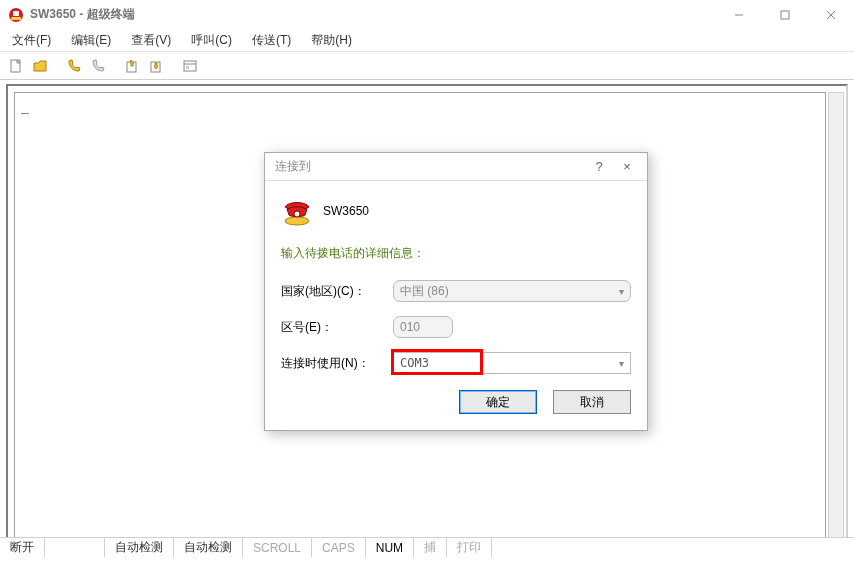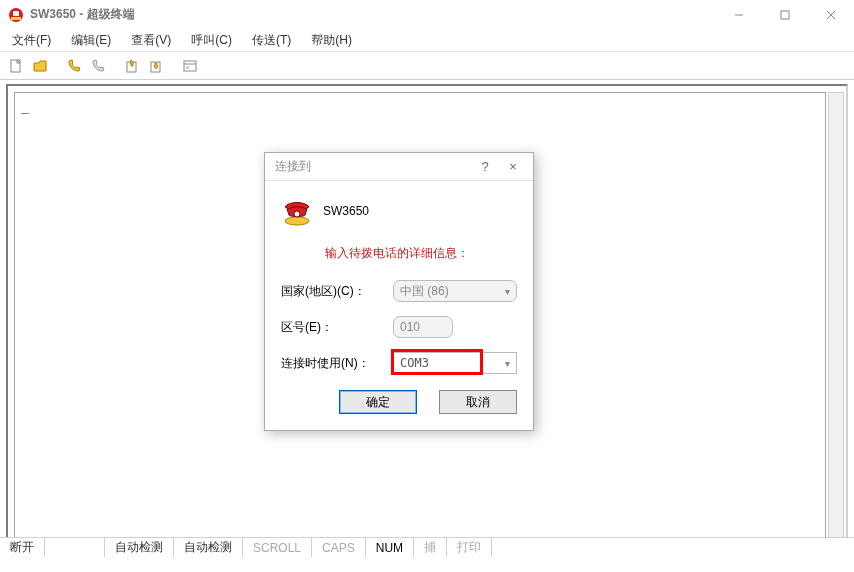--- a/index.html
+++ b/index.html
@@ -28,38 +28,38 @@
   .cursor { font-family: monospace; font-size: 13px; color: #000; }
 
   
   .statusbar { position: absolute; left: 0; right: 0; bottom: 15px; height: 20px; border-top: 1px solid #d0d0d0; display: flex; align-items: center; font-size: 12px; background: #fff; }
   .statusbar .cell { padding: 0 10px; height: 100%; display: flex; align-items: center; border-right: 1px solid #d0d0d0; color: #333; }
   .statusbar .cell.dim { color: #aaa; }
   .statusbar .cell.first { border-left: none; }
   .statusbar .spacer-small { width: 60px; border-right: 1px solid #d0d0d0; height: 100%; }
 
   
-  .dialog { position: absolute; left: 264px; top: 152px; width: 270px; background: #fff; border: 1px solid #aaa; box-shadow: 3px 3px 12px rgba(0,0,0,0.25); }
+  .dialog { position: absolute; left: 264px; top: 152px; width: 384px; background: #fff; border: 1px solid #aaa; box-shadow: 3px 3px 12px rgba(0,0,0,0.25); }
   .dlg-titlebar { height: 28px; display: flex; align-items: center; padding: 0 6px 0 10px; border-bottom: 1px solid #e0e0e0; color: #888; font-size: 12px; }
   .dlg-titlebar .dlg-title { flex: 1; }
   .dlg-titlebar .dlg-btn { width: 28px; text-align: center; color: #666; font-size: 13px; }
   .dlg-body { padding: 14px 16px 16px 16px; }
   .dlg-icon-row { display: flex; align-items: center; gap: 10px; margin-bottom: 18px; }
   .phone-icon { width: 32px; height: 32px; }
   .dlg-name { font-size: 12px; color: #000; }
-  .dlg-prompt { font-size: 12px; color: #b91c1c; margin-bottom: 16px; margin-left: 44px; }
+  .dlg-prompt { font-size: 12px; color: #4d7c0f; margin-bottom: 16px; }
   .form-row { display: flex; align-items: center; height: 26px; margin-bottom: 10px; }
   .form-row label { width: 112px; font-size: 12px; color: #000; }
   .form-row .field { flex: 1; height: 22px; border: 1px solid #bbb; background: #fff; font-size: 12px; padding: 2px 6px; display: flex; align-items: center; color: #555; position: relative; }
   .form-row .field.disabled { background: #f3f3f3; color: #888; border-radius: 7px; }
   .form-row .field .chev { position: absolute; right: 6px; top: 50%; transform: translateY(-50%); color: #888; font-size: 10px; }
   .combo-wrap { flex:1; position: relative; }
   .combo-wrap .field { width: 100%; }
   .red-box { position: absolute; left: -2px; top: -3px; width: 92px; height: 26px; border: 3px solid #ff0000; pointer-events: none; }
-  .dlg-buttons { display: flex; justify-content: flex-end; gap: 22px; margin-top: 14px; }
+  .dlg-buttons { display: flex; justify-content: flex-end; gap: 16px; margin-top: 14px; }
   .btn { width: 78px; height: 24px; border: 1px solid #888; background: #e9e9e9; font-size: 12px; display: flex; align-items: center; justify-content: center; color: #000; }
   .btn.primary { border: 1px solid #005fb8; box-shadow: 0 0 0 1px #7ab8ee inset; }
 
 </style>
 </head>
 <body>
 
 <div class="titlebar">
   <span class="app-icon">
     <svg viewBox="0 0 16 16">

